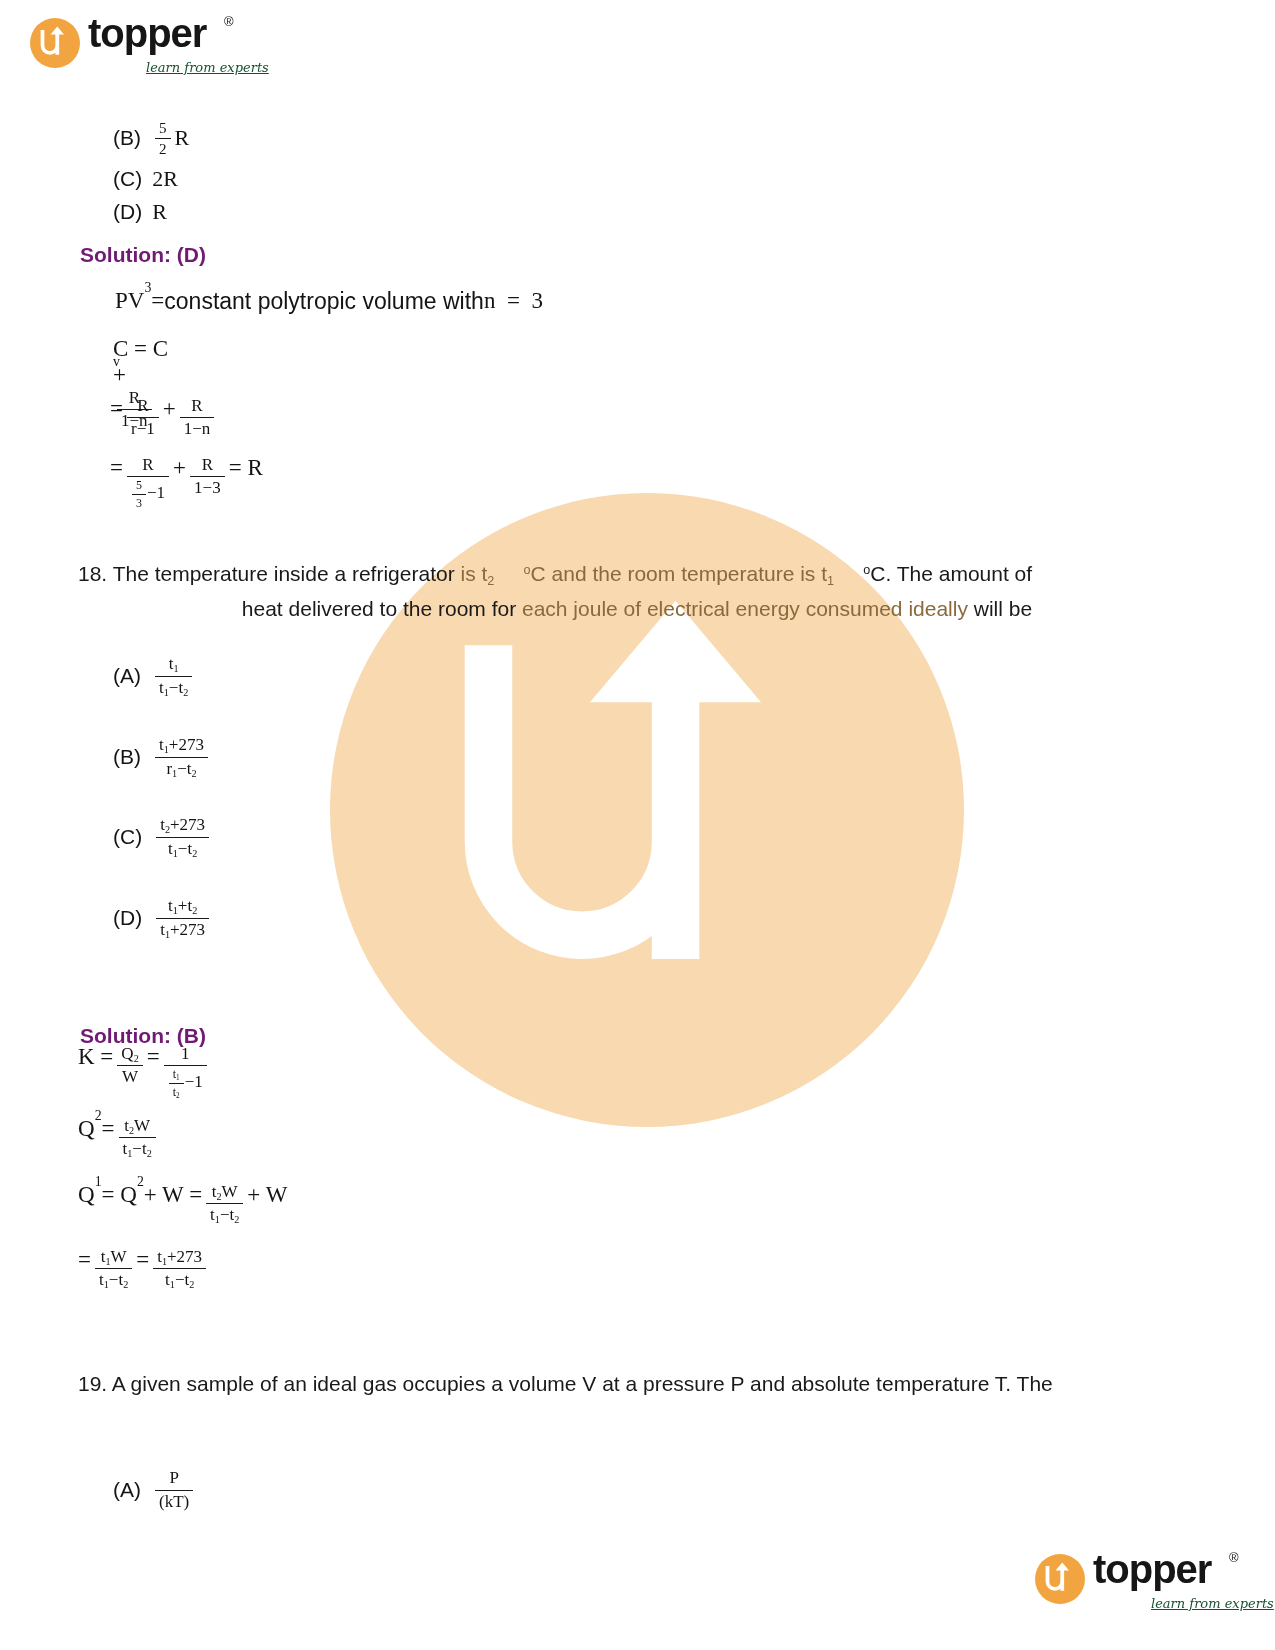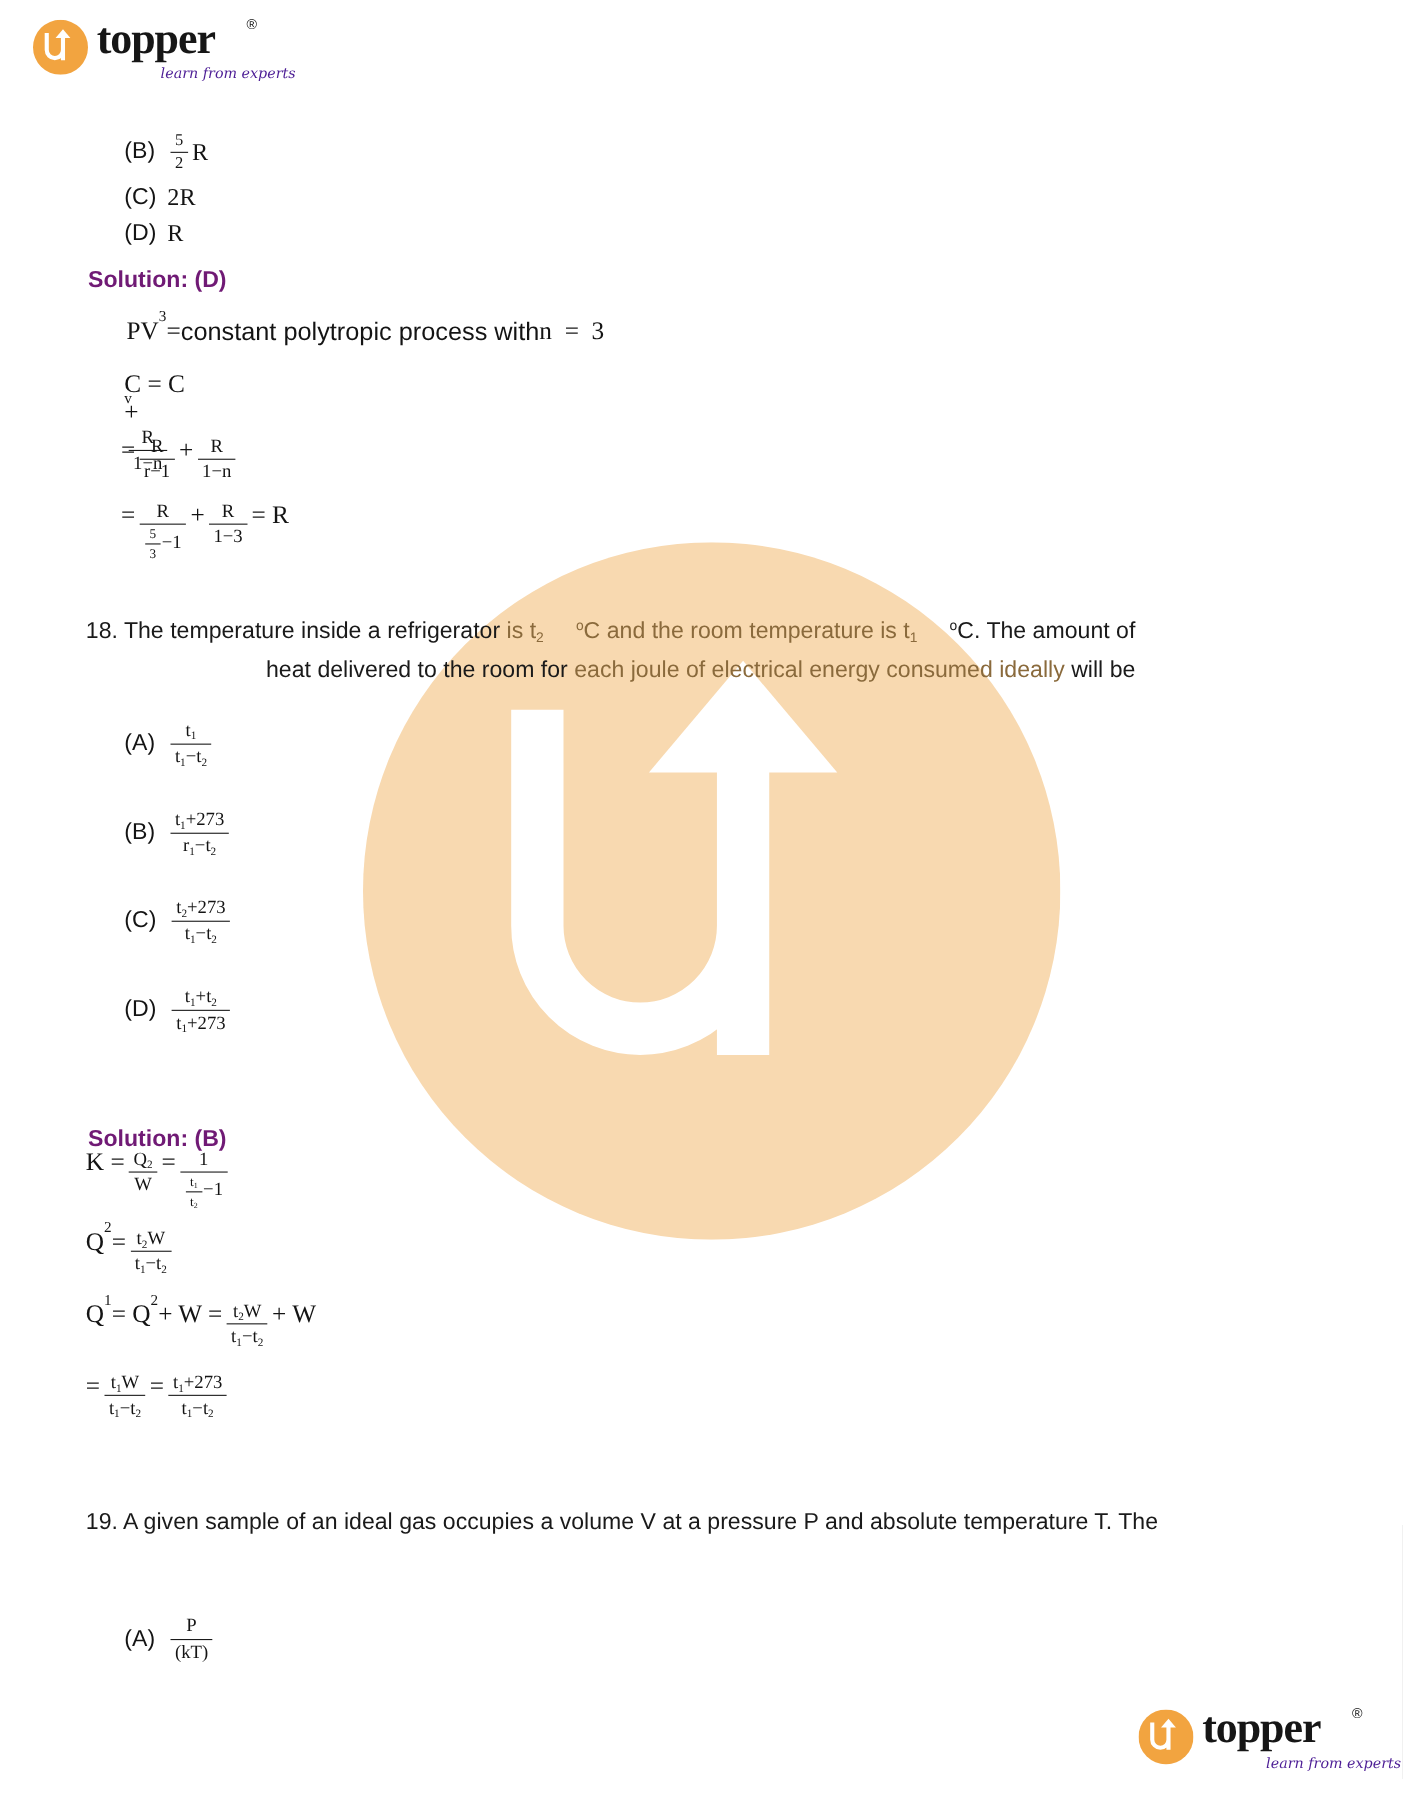--- a/index.html
+++ b/index.html
@@ -8,24 +8,24 @@
 
   
   .watermark{position:absolute;left:330px;top:493px;width:634px;height:634px;color:#F8D9B0;z-index:0;}
   .watermark svg{width:100%;height:100%;display:block;}
 
   
   .logo{position:absolute;width:240px;height:84px;z-index:2;}
   .logo .mark{position:absolute;left:0;top:4px;width:50px;height:50px;color:#F2A440;}
   .logo .mark svg{width:100%;height:100%;display:block;}
   .logo .brand{position:absolute;left:58px;top:-3px;font-size:40px;font-weight:700;
-               letter-spacing:-1px;color:#161616;font-family:Liberation Serif, serif;}
+               letter-spacing:-1px;color:#161616;font-family:Liberation Sans, sans-serif;}
   .logo .reg{position:absolute;left:194px;top:0px;font-size:13px;color:#161616;}
   .logo .tagline{position:absolute;left:116px;top:46px;font-size:13px;font-style:italic;
-                 font-family:"DejaVu Serif",serif;color:#4c1d95;white-space:nowrap;}
+                 font-family:"DejaVu Serif",serif;color:#14532d;white-space:nowrap;text-decoration:underline;}
 
   
   .sol-head{position:absolute;font-size:21px;font-weight:700;z-index:1;color:#701a75;}
   .para{position:absolute;font-size:21px;color:#1a1a1a;white-space:nowrap;z-index:1;}
   .para .ln{height:35px;line-height:35px;text-align:right;}
   .para .ln2{}
 
   .math{position:absolute;display:flex;align-items:flex-start;white-space:nowrap;z-index:1;
         font-family:"Liberation Serif","DejaVu Serif",serif;font-size:23px;color:#141414;}
   .math .frac{font-size:17px;}
@@ -96,21 +96,21 @@
     <span class="m">
         <span>R</span>
       </span>
   </div>
 
   <div class="sol-head" style="left:80px;top:243px;">Solution: (D)</div>
   <div class="math" style="left:115px;top:288px;height:34px;">
       <span>PV</span>
       <sup>3</sup>
       <span> = </span>
-      <span class="s-sans">constant polytropic process with </span>
+      <span class="s-sans">constant polytropic volume with </span>
       <span>n&nbsp;&nbsp;=&nbsp;&nbsp;3</span>
     </div>
   <div class="math" style="left:113px;top:336px;height:56px;flex-direction:column;">
       <span>C = C</span>
       <sub>v</sub>
       <span> + </span>
       <span class="frac">
         <span class="num"><span>R</span></span>
         <span class="den"><span>1−n</span></span>
       </span>

